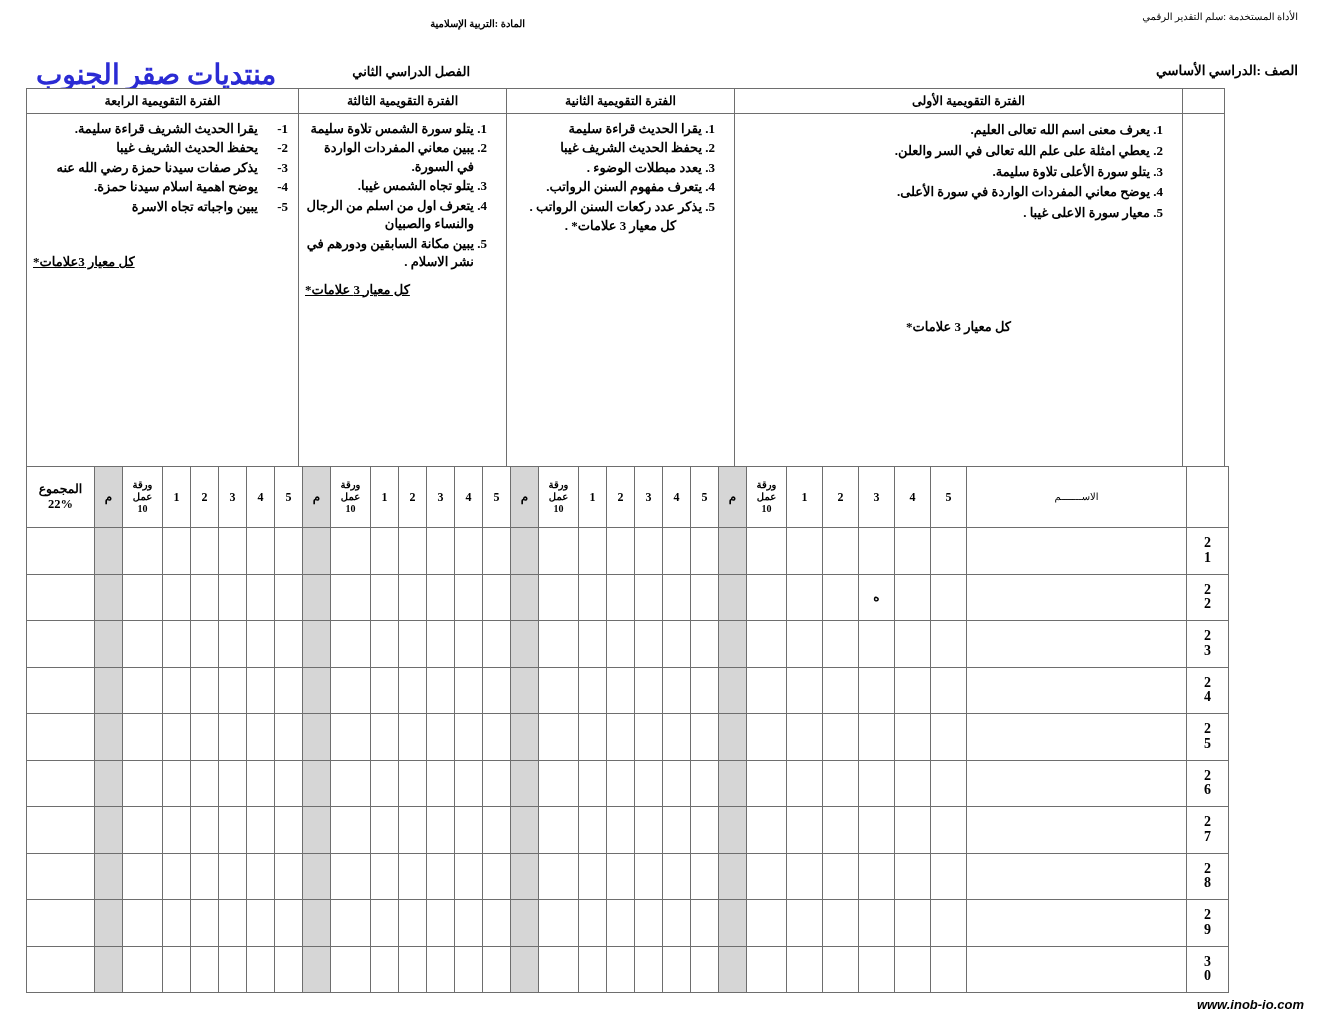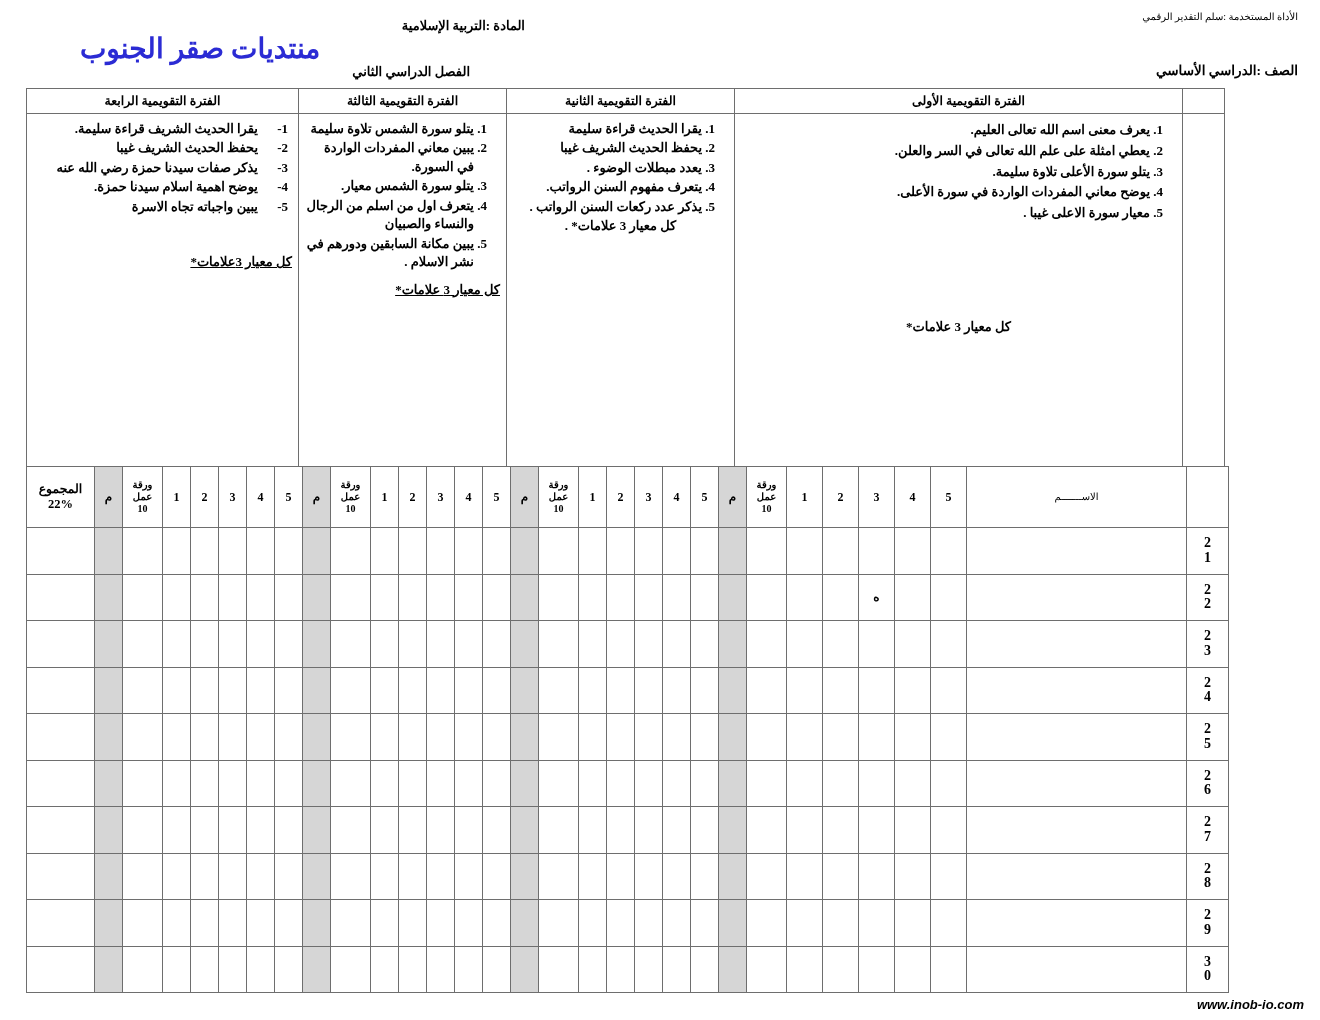--- a/index.html
+++ b/index.html
@@ -40,45 +40,44 @@
     right: 22px;
     font-size: 13.5px;
     font-weight: bold;
     direction: rtl;
     white-space: nowrap;
   }
   .hdr-subject {
     position: absolute;
     top: 18px;
     right: 795px;
-    font-size: 13px;
+    font-size: 10px;
     font-weight: bold;
     direction: rtl;
     white-space: nowrap;
   }
   .hdr-term {
     position: absolute;
     top: 64px;
     right: 850px;
     font-size: 13px;
     font-weight: bold;
     direction: rtl;
     white-space: nowrap;
   }
   .watermark {
     position: absolute;
-    top: 32px;
+    top: 58px;
     left: 36px;
     font-size: 28px;
     font-weight: bold;
     color: #2b2bd4;
     direction: rtl;
     white-space: nowrap;
     letter-spacing: 1px;
-    margin-left: 44px;
   }
 
   
   table.grid {
     position: absolute;
     border-collapse: collapse;
     table-layout: fixed;
     direction: rtl;
   }
   table.grid td, table.grid th {
@@ -143,21 +142,21 @@
     position: absolute;
     right: 0;
     top: 0;
     font-weight: bold;
   }
 
   .crit-note {
     font-size: 13px;
     font-weight: bold;
     direction: rtl;
-    text-align: right;
+    text-align: left;
     margin-top: 10px;
   }
   .crit-note.ul { text-decoration: underline; }
   .crit-note.p1 {
     text-align: center;
     margin-top: 96px;
   }
   .crit-note.p2 {
     text-align: center;
     margin-top: 2px;
@@ -283,21 +282,21 @@
           <li>يتعرف مفهوم السنن الرواتب.</li>
           <li>يذكر عدد ركعات السنن الرواتب .</li>
         </ol>
         <div class="crit-note p2">كل معيار 3 علامات* .</div>
       </td>
 
       <td class="period-body">
         <ol class="obj-list">
           <li>يتلو سورة الشمس تلاوة سليمة</li>
           <li>يبين معاني المفردات الواردة في السورة.</li>
-          <li>يتلو سورة الشمس معيار.</li>
+          <li>يتلو تجاه الشمس غيبا.</li>
           <li>يتعرف اول من اسلم من الرجال والنساء والصبيان</li>
           <li>يبين مكانة السابقين ودورهم في نشر الاسلام .</li>
         </ol>
         <div class="crit-note ul">كل معيار 3 علامات*</div>
       </td>
 
       <td class="period-body">
         <ol class="obj-list dash">
           <li><span class="num">1-</span><span>يقرا الحديث الشريف قراءة سليمة.</span></li>
           <li><span class="num">2-</span><span>يحفظ الحديث الشريف غيبا</span></li>

